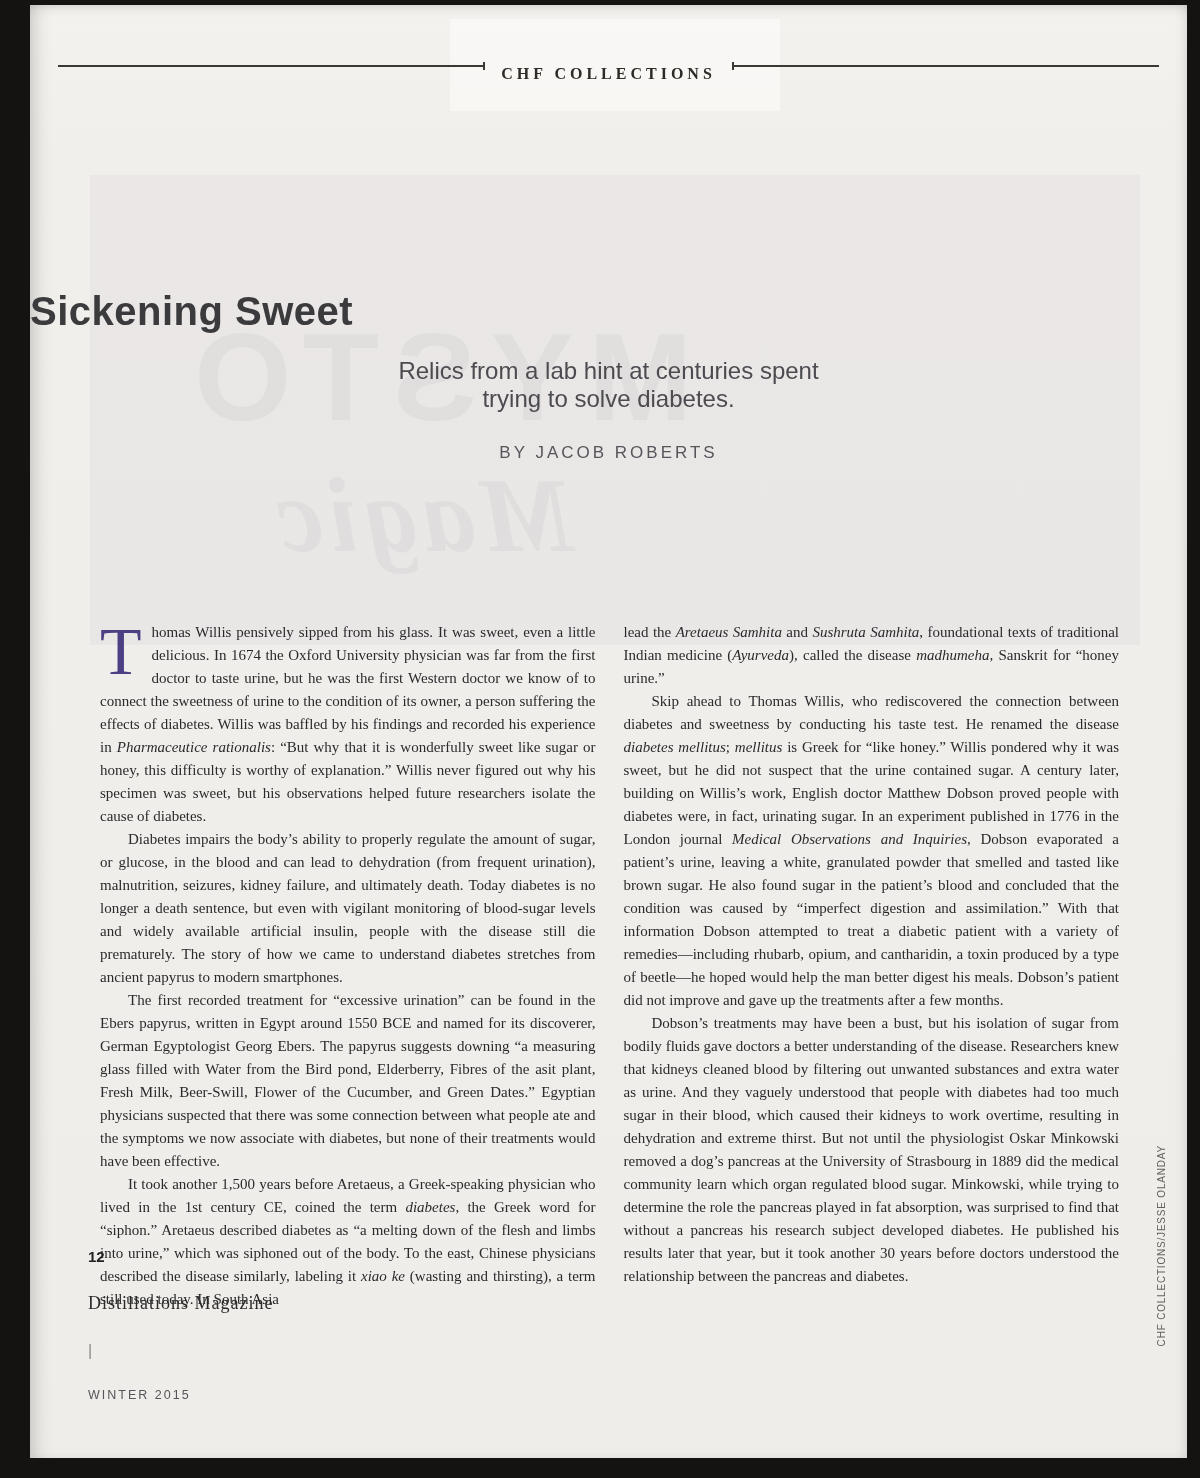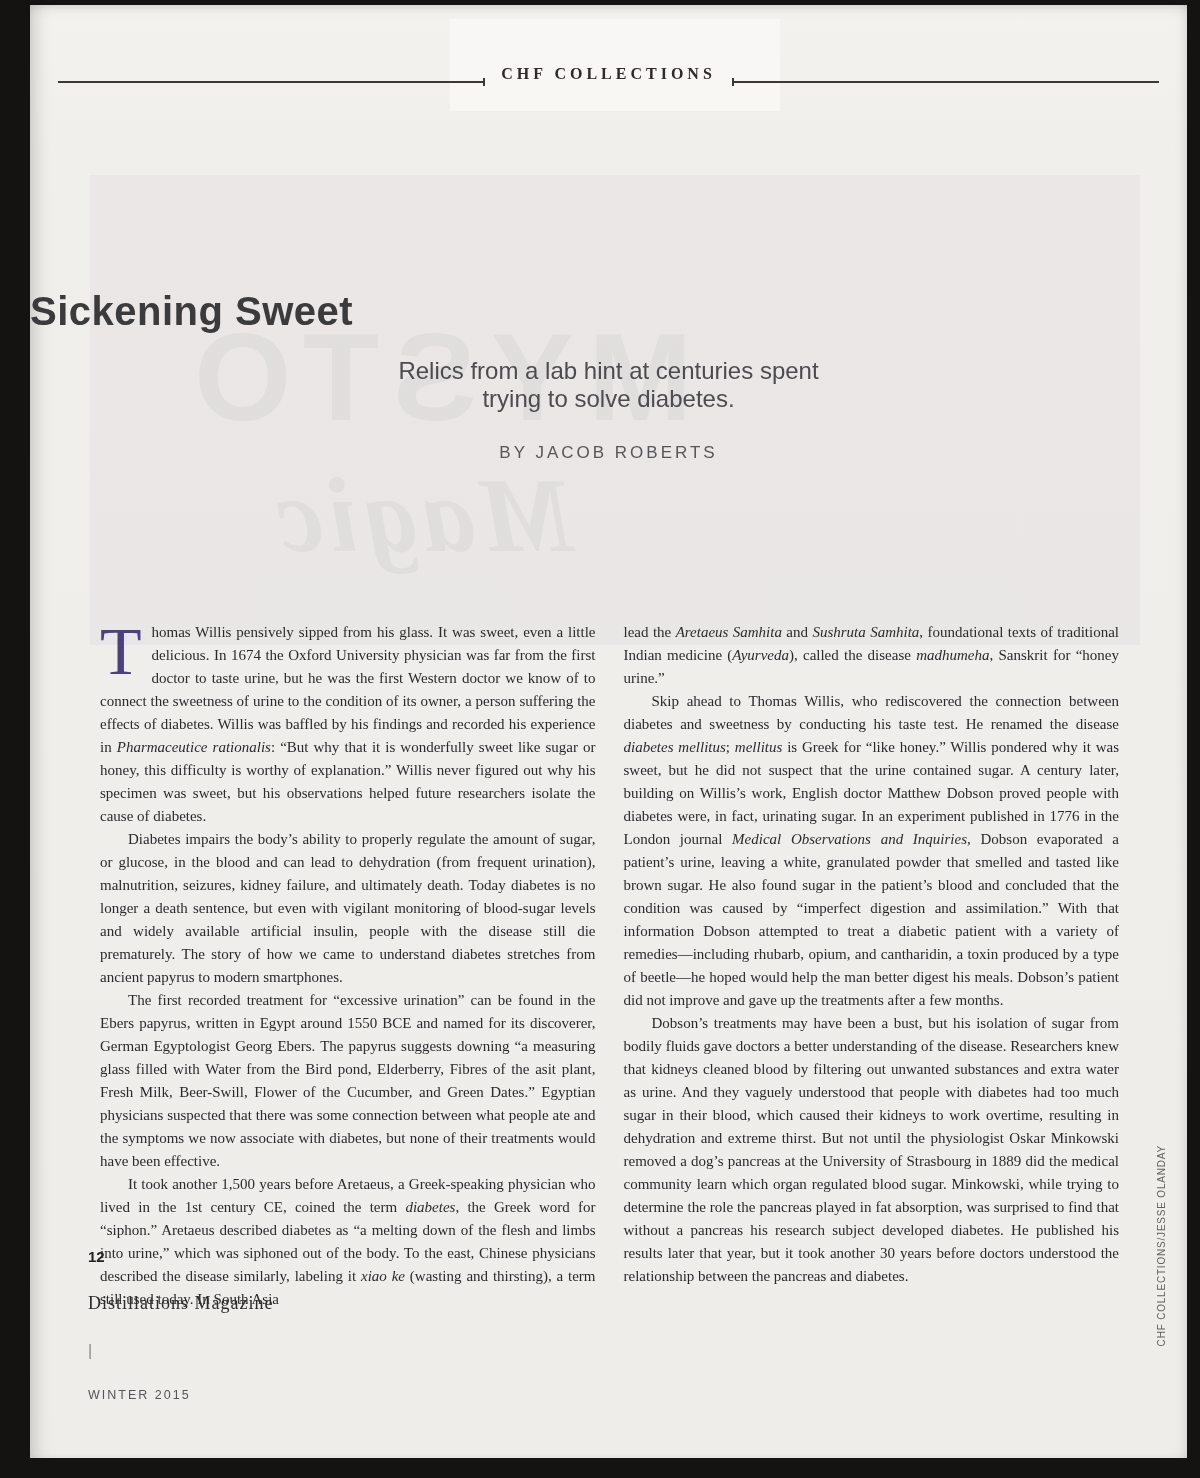--- a/index.html
+++ b/index.html
@@ -36,21 +36,21 @@
   .watermark.wm1 { left: 150px; top: 300px; font-size: 125px; font-weight: 800; letter-spacing: 14px; }
   .watermark.wm2 { left: 240px; top: 450px; font-size: 105px; font-weight: 700; font-style: italic; letter-spacing: 6px; font-family: "Liberation Serif", serif; }
 
   
   .kicker-band {
     position: absolute; left: 420px; top: 14px; width: 330px; height: 92px;
     background: rgba(255,255,255,0.45);
   }
   .kicker-row {
     position: absolute; top: 60px; left: 28px; right: 28px;
-    display: flex; align-items: flex-end; gap: 16px;
+    display: flex; align-items: flex-start; gap: 16px;
   }
   .rule { flex: 1; height: 2px; background: #3c3833; position: relative; }
   .rule.left::after  { content: ""; position: absolute; right: 0; top: -3px; width: 2px; height: 8px; background: #3c3833; }
   .rule.right::before{ content: ""; position: absolute; left: 0;  top: -3px; width: 2px; height: 8px; background: #3c3833; }
   .kicker {
     font-family: "Liberation Serif", serif;
     font-weight: 700; font-size: 16px; letter-spacing: 4px;
     color: #2e2a25; white-space: nowrap;
   }
 

